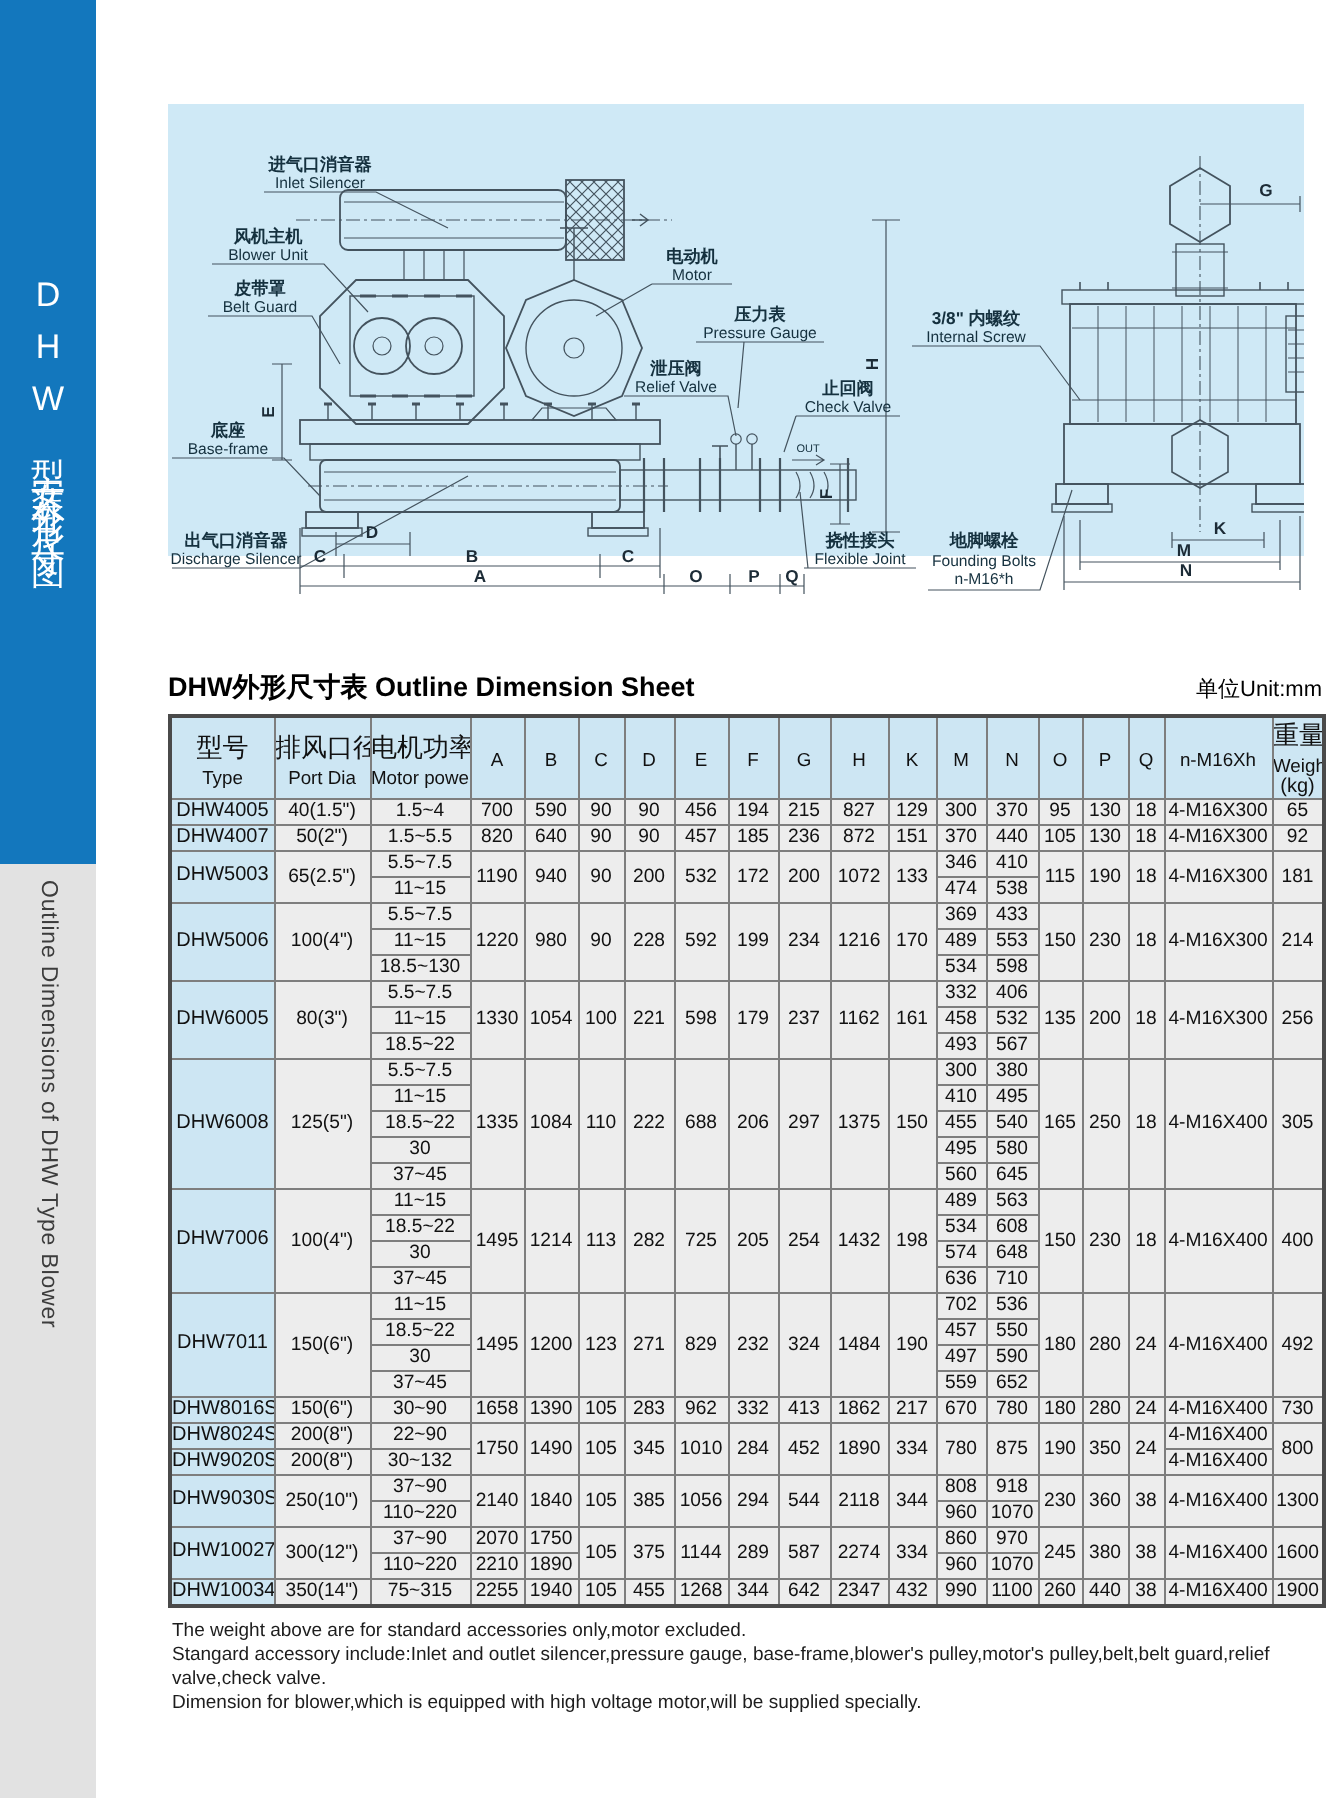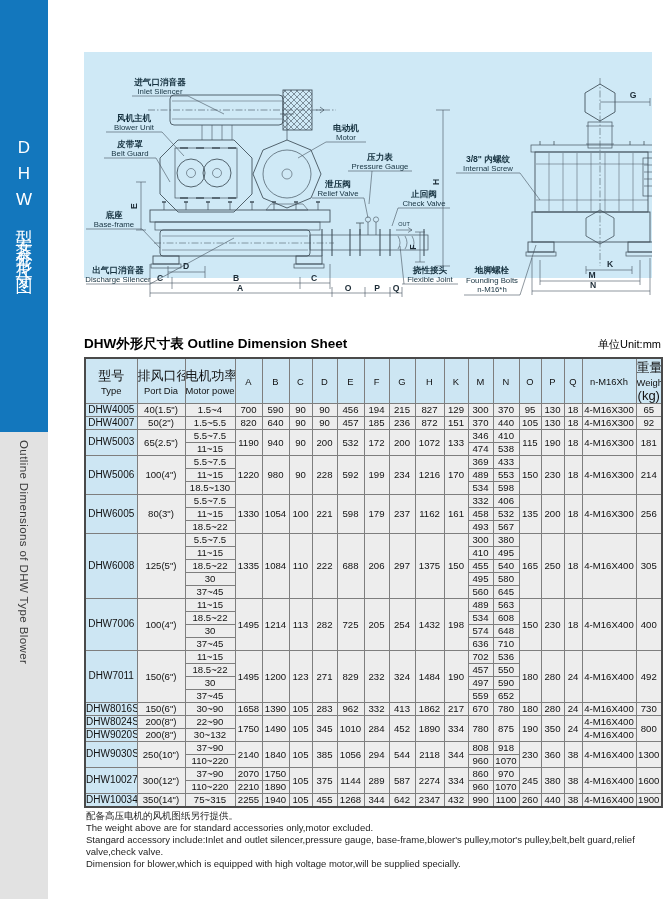--- a/index.html
+++ b/index.html
@@ -27,21 +27,21 @@
   .sheet-title{font-weight:bold;font-size:13.5px;color:#000;}
   .sheet-unit{font-weight:normal;font-size:11px;color:#000;}
   table{position:absolute;top:357px;left:0;width:577px;border-collapse:collapse;
         table-layout:fixed;font-size:9.6px;border:2px solid #4a4a4a;}
   th,td{border:1px solid #7e7e7e;text-align:center;vertical-align:middle;padding:0;
         overflow:hidden;white-space:nowrap;}
   td{background:var(--cell-gray);height:12px;line-height:1.02;}
   th{background:var(--header-blue);height:30px;font-weight:normal;}
   th .zh{font-size:13px;}
   th .en{font-size:9.4px;}
-  th .sub{font-size:13px;}
+  th .sub{font-size:10px;}
   th.letter{font-size:10.5px;}
   td.m{background:var(--header-blue);font-size:10px;}
   tr.grp td{border-top:1px solid #4a4a4a;}
   .notes{position:absolute;top:810px;left:2px;width:575px;font-size:9.5px;
          line-height:12.1px;color:#1d1d1d;}
 </style>
 </head>
 <body>
 
 <div class="page">
@@ -667,20 +667,19 @@
             <td>260</td>
             <td>440</td>
             <td>38</td>
             <td>4-M16X400</td>
             <td>1900</td>
           </tr>
         </tbody>
       </table>
 
     <div class="notes" id="notes">
-        <div>配备高压电机的风机图纸另行提供。</div>
         <div>The weight above are for standard accessories only,motor excluded.</div>
         <div>Stangard accessory include:Inlet and outlet silencer,pressure gauge, base-frame,blower's pulley,motor's pulley,belt,belt guard,relief valve,check valve.</div>
         <div>Dimension for blower,which is equipped with high voltage motor,will be supplied specially.</div>
       </div>
 
   </div>
 </div>
 
 </body></html>

